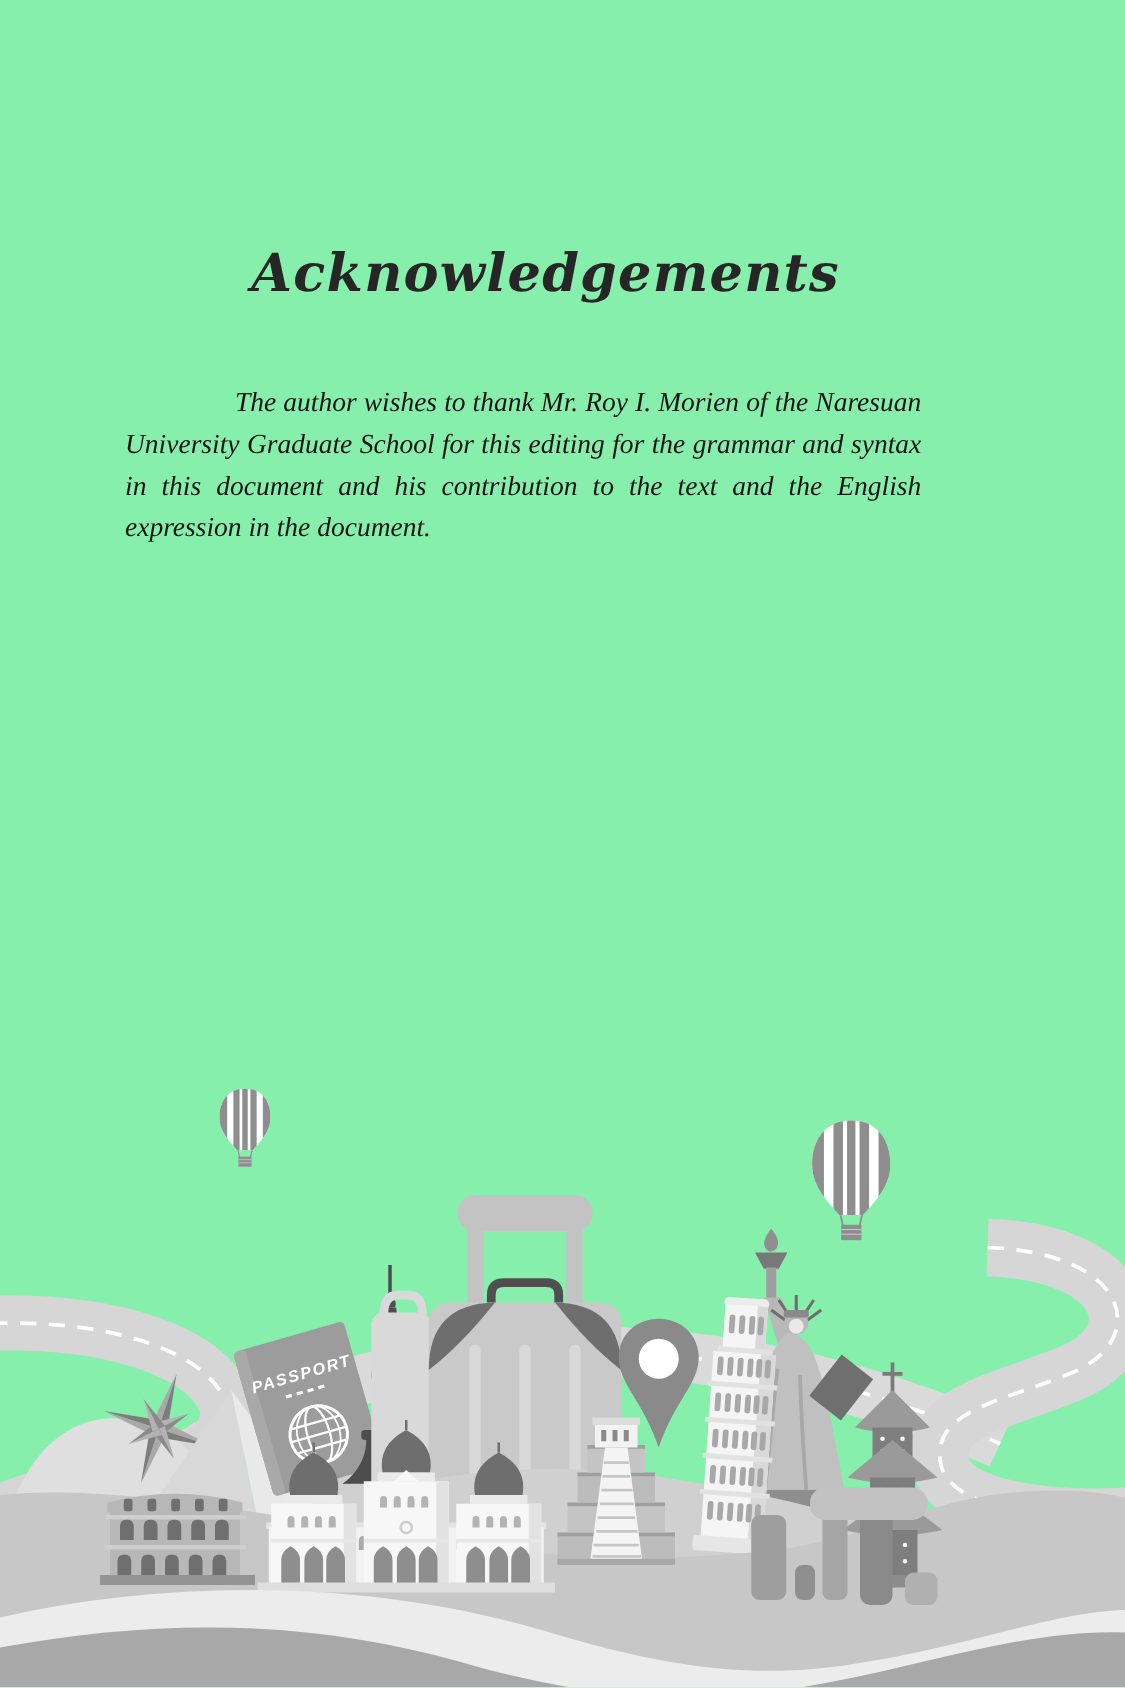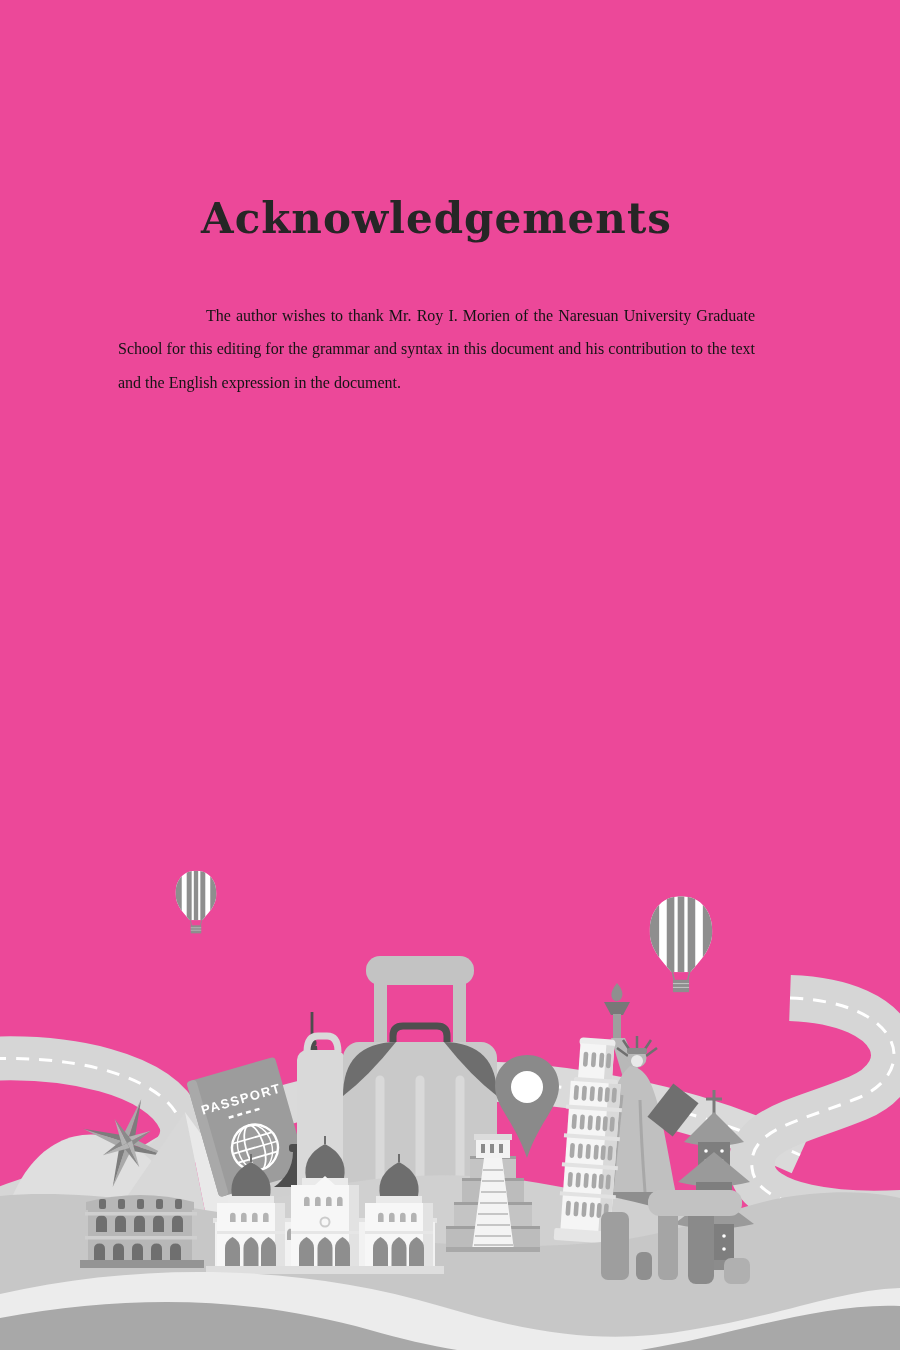--- a/index.html
+++ b/index.html
@@ -1,24 +1,24 @@
 <!DOCTYPE html>
 <html><head>
 <meta charset="utf-8">
 <style>
   html,body{margin:0;padding:0;background:#ffffff;}
-  .page{position:relative;width:900px;height:1350px;background:#ec4899;overflow:hidden;}
+  .page{position:relative;width:900px;height:1350px;background:#86efac;overflow:hidden;font-style:italic;}
   .doc-title{
     position:absolute;left:118px;top:166px;width:637px;
     font-family:"DejaVu Serif",serif;font-weight:bold;
     font-size:42px;letter-spacing:1px;color:#262626;text-align:center;
   }
   .doc-paragraph{
-    position:absolute;left:118px;top:283px;width:637px;
-    font-family:"Liberation Serif",serif;font-size:16px;line-height:33.4px;
+    position:absolute;left:100px;top:283px;width:637px;
+    font-family:"Liberation Serif",serif;font-size:22px;line-height:33.4px;
     color:#141414;text-align:justify;text-align-last:left;text-indent:88px;
   }
   .illustration{position:absolute;left:0;top:0;width:900px;height:1350px;}
 </style>
 </head>
 <body>
 
 <div class="page">
 
   <h1 class="doc-title">Acknowledgements</h1>

